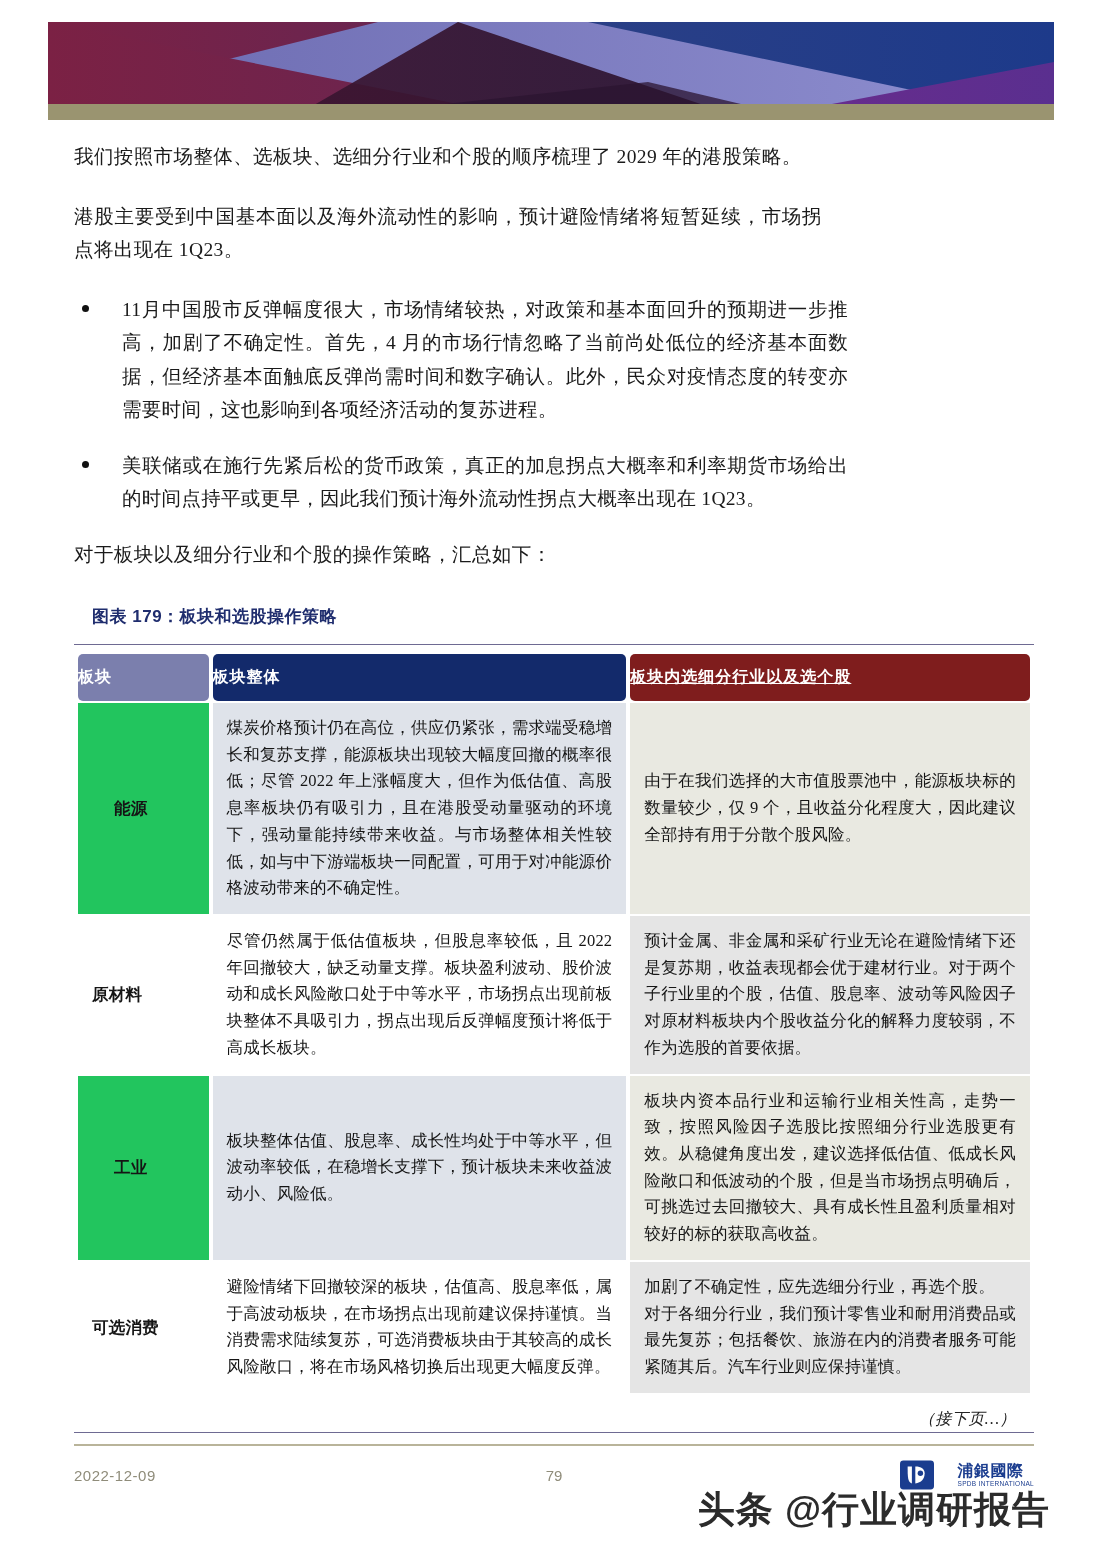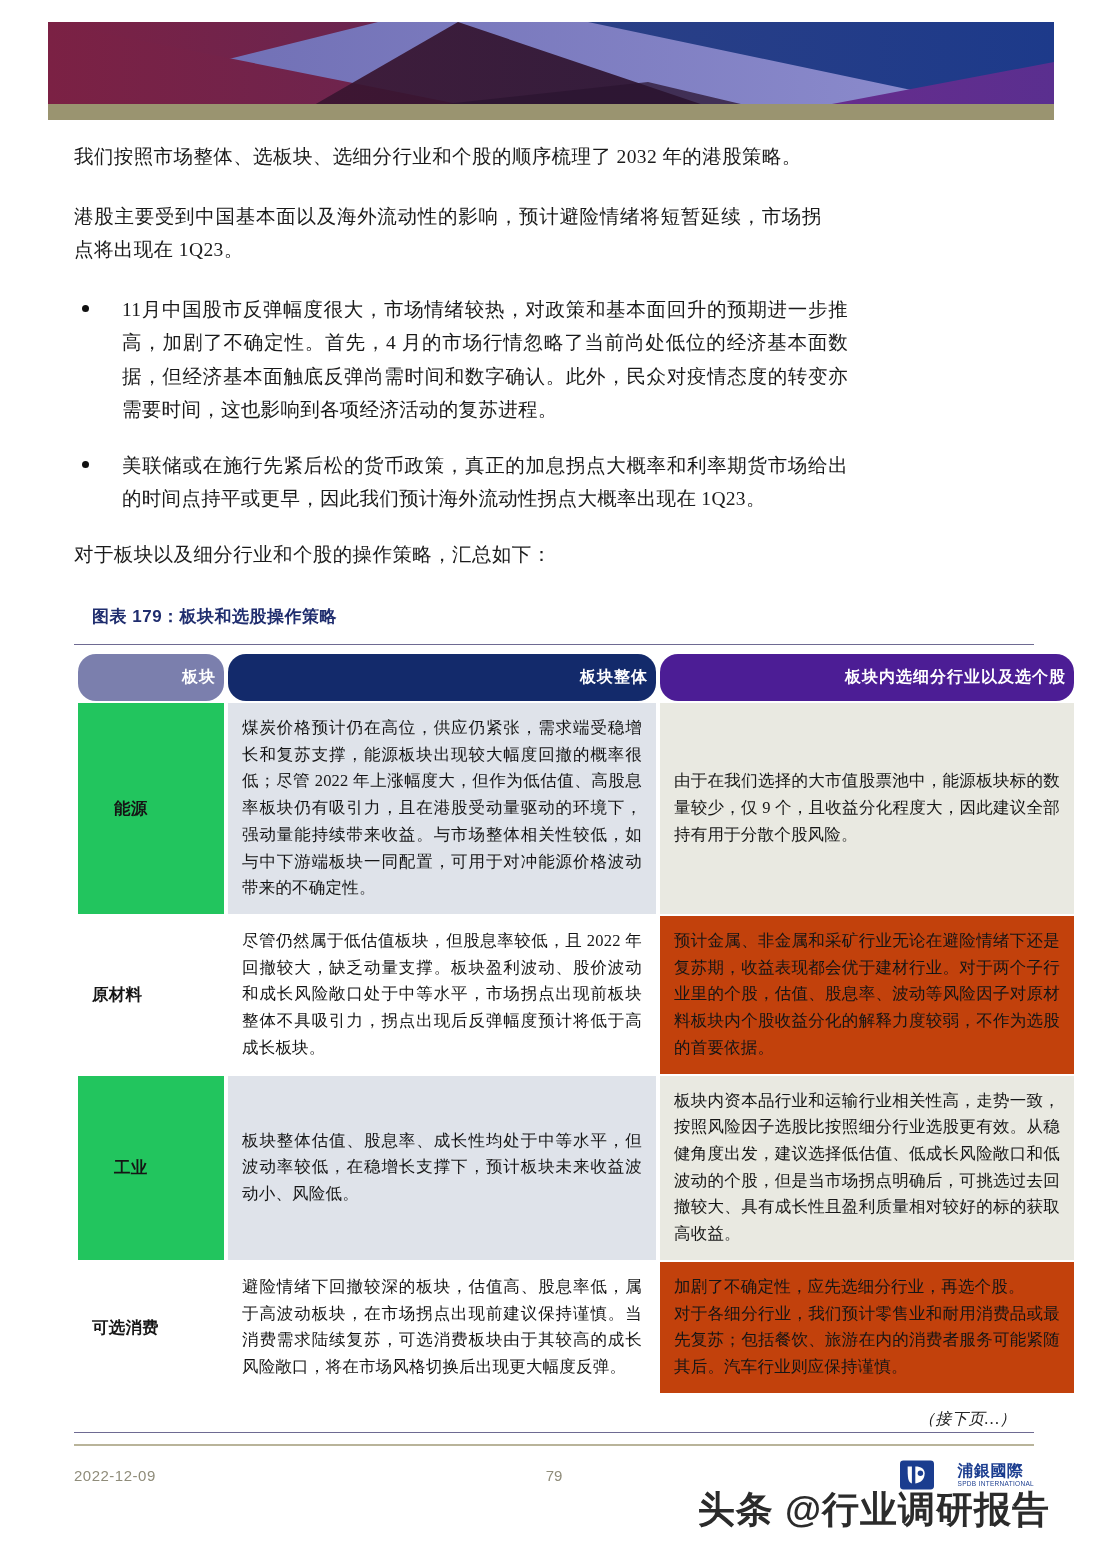--- a/index.html
+++ b/index.html
@@ -106,28 +106,28 @@
     border-collapse: separate;
     border-spacing: 4px 2px;
     width: 960px;
     table-layout: fixed;
   }
   table.strategy th {
     font-family: "Liberation Sans", "DejaVu Sans", sans-serif;
     font-size: 16px;
     font-weight: bold;
     color: #ffffff;
-    padding: 13px 8px;
-    border-radius: 18px;
-    text-align: right;
+    padding: 13px 0;
+    border-radius: 5px;
+    text-align: left;
     letter-spacing: 1px;
   }
   th.col-sector   { width: 130px; background: #7b7fad; }
   th.col-overall  { width: 412px; background: #132a6b; }
-  th.col-picks    { width: 398px; background: #4c1d95; }
+  th.col-picks    { width: 398px; background: #7f1d1d; text-decoration: underline; }
 
   table.strategy td {
     vertical-align: middle;
     font-size: 16.5px;
     line-height: 1.62;
     letter-spacing: 0.2px;
     padding: 12px 14px;
     text-align: justify;
     color: #151515;
   }
@@ -138,21 +138,21 @@
     letter-spacing: 1px;
     font-family: "Liberation Sans", "DejaVu Sans", sans-serif;
   }
 
   
   .tint-a .sector-name { background: #22c55e; padding-left: 36px; }
   .tint-a .cell-overall { background: #dfe3ea; }
   .tint-a .cell-picks   { background: #e9e9e1; }
   .tint-b .sector-name { background: #ffffff; }
   .tint-b .cell-overall { background: #ffffff; }
-  .tint-b .cell-picks   { background: #c2410c; }
+  .tint-b .cell-picks   { background: #e5e5e5; }
 
   .cell-picks p, .cell-overall p { margin: 0; }
   .cell-picks p + p { margin-top: 0px; }
 
   
   .cont-note {
     text-align: right;
     font-style: italic;
     font-size: 16px;
     color: #222;
@@ -260,21 +260,21 @@
     <polygon points="410,0 700,98 240,98" fill="url(#gD)" opacity="0.92"></polygon>
     <polygon points="250,98 760,98 600,60" fill="#2b1430" opacity="0.75"></polygon>
     <rect x="0" y="82" width="1006" height="16" fill="#9a9470"></rect>
     <polygon points="0,82 740,82 820,98 0,98" fill="#7b2144" opacity="0.0"></polygon>
   </svg>
 </div>
 
 <div class="content">
 
 
-  <p class="para">我们按照市场整体、选板块、选细分行业和个股的顺序梳理了 2032 年的港股策略。</p>
+  <p class="para">我们按照市场整体、选板块、选细分行业和个股的顺序梳理了 2029 年的港股策略。</p>
   <p class="para">港股主要受到中国基本面以及海外流动性的影响，预计避险情绪将短暂延续，市场拐点将出现在 1Q23。</p>
 
   <ul class="bullets">
     <li>
       <span class="dot"></span>
       <span>11月中国股市反弹幅度很大，市场情绪较热，对政策和基本面回升的预期进一步推高，加剧了不确定性。首先，4 月的市场行情忽略了当前尚处低位的经济基本面数据，但经济基本面触底反弹尚需时间和数字确认。此外，民众对疫情态度的转变亦需要时间，这也影响到各项经济活动的复苏进程。</span>
     </li>
     <li>
       <span class="dot"></span>
       <span>美联储或在施行先紧后松的货币政策，真正的加息拐点大概率和利率期货市场给出的时间点持平或更早，因此我们预计海外流动性拐点大概率出现在 1Q23。</span>

